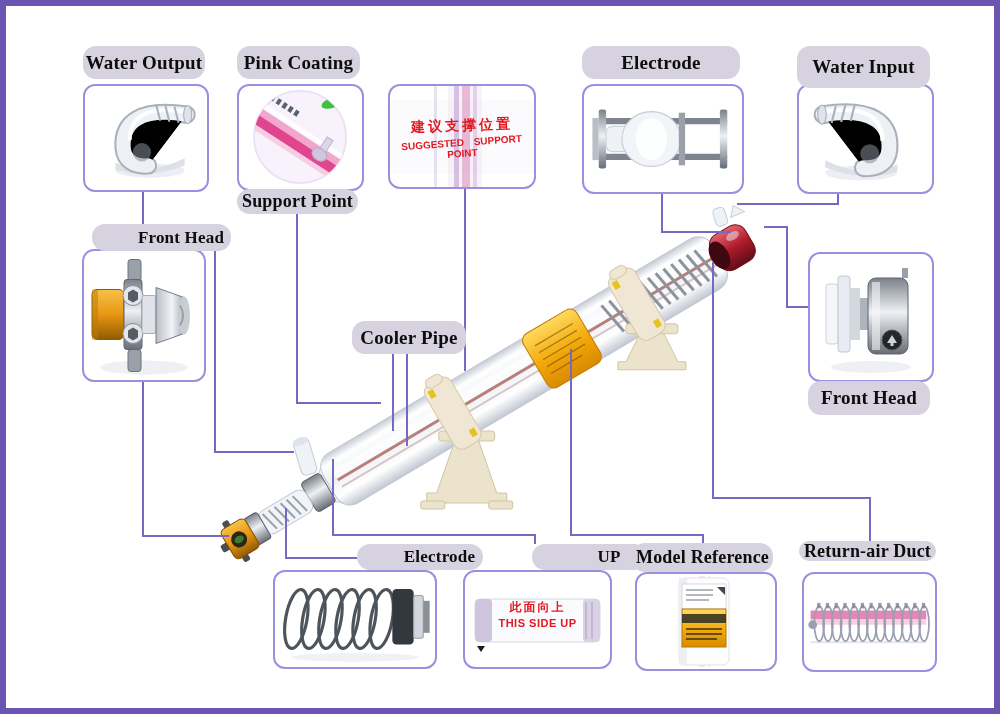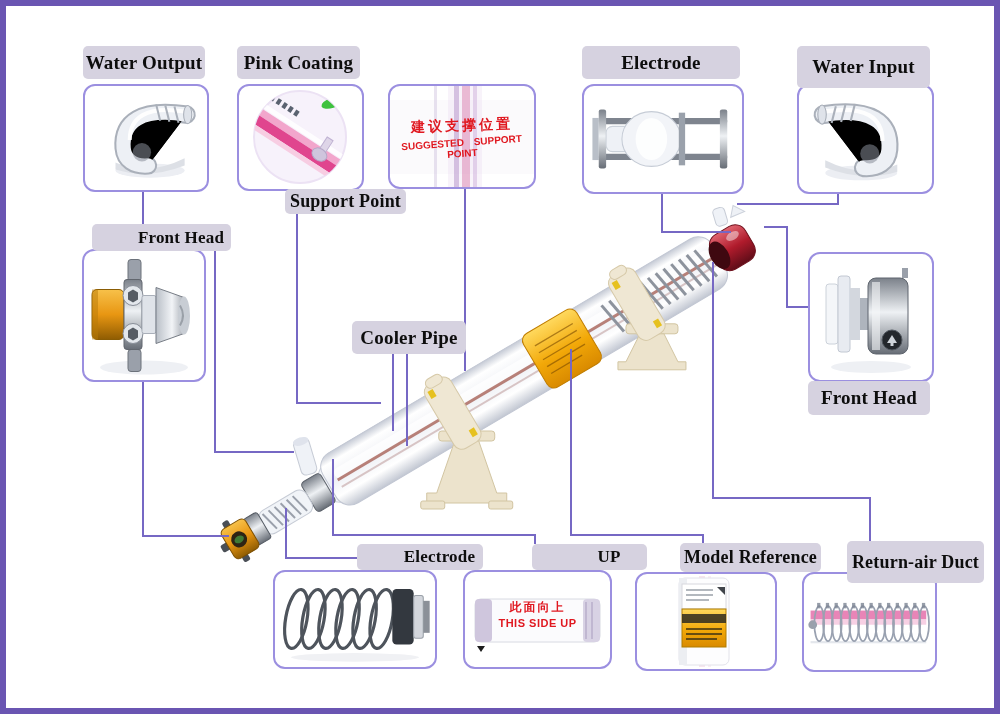--- a/index.html
+++ b/index.html
@@ -1,22 +1,22 @@
 <!DOCTYPE html>
 <html><head>
 <meta charset="utf-8">
 <style>
   html,body{margin:0;padding:0;background:#ffffff;}
   #canvas{position:relative;width:1000px;height:714px;background:#ffffff;overflow:hidden;
           font-family:"Liberation Serif",serif;}
   .frame{position:absolute;inset:0;border:6px solid #6a55b2;z-index:6;pointer-events:none;}
   .lyr{position:absolute;left:0;top:0;}
-  .tag{position:absolute;background:#d6d2e0;border-radius:5px;display:flex;align-items:center;justify-content:center;
+  .tag{position:absolute;background:#d6d2e0;border-radius:13px;display:flex;align-items:center;justify-content:center;
        font-weight:700;color:#0d0d0d;z-index:5;letter-spacing:.2px;}
-  .t19{font-size:19px;} .t18{font-size:18px;margin-left:48px;} .t17{font-size:17px;padding-left:39px;}
+  .t19{font-size:19px;} .t18{font-size:18px;} .t17{font-size:17px;padding-left:39px;}
   .pbox{position:absolute;background:#ffffff;border:2px solid #9b8fe0;border-radius:12px;z-index:4;overflow:hidden;}
   .pbox svg{display:block;width:100%;height:100%;}
   .redtxt{position:absolute;left:0;right:0;text-align:center;color:#e01820;
           font-family:"Liberation Sans",sans-serif;line-height:1.1;}
   .cn{font-weight:700;}
   .en{font-weight:700;}
 </style>
 </head>
 <body>
 
@@ -176,21 +176,21 @@
   <div class="tag t19" style="left:237px;top:46px;width:123px;height:33px">Pink Coating</div>
   <div class="tag t18" style="left:237px;top:189px;width:121px;height:25px">Support Point</div>
   <div class="tag t19" style="left:582px;top:46px;width:158px;height:33px">Electrode</div>
   <div class="tag t19" style="left:797px;top:46px;width:133px;height:42px">Water Input</div>
   <div class="tag t17" style="left:92px;top:224px;width:100px;height:27px">Front Head</div>
   <div class="tag t19" style="left:808px;top:381px;width:122px;height:34px">Front Head</div>
   <div class="tag t19" style="left:352px;top:321px;width:114px;height:33px">Cooler Pipe</div>
   <div class="tag t17" style="left:357px;top:544px;width:87px;height:26px">Electrode</div>
   <div class="tag t17" style="left:532px;top:544px;width:76px;height:26px">UP</div>
   <div class="tag t18" style="left:632px;top:543px;width:141px;height:29px">Model Reference</div>
-  <div class="tag t18" style="left:799px;top:541px;width:137px;height:42px">Return-air Duct</div>
+  <div class="tag t18" style="left:799px;top:541px;width:137px;height:20px">Return-air Duct</div>
 
   <div class="pbox" style="left:83px;top:84px;width:122px;height:104px">
     <svg viewBox="0 0 120 100">
       <ellipse cx="64" cy="82" rx="34" ry="7" fill="#eceef3"></ellipse>
       <path d="M30,74 Q62,88 98,70 L98,77 Q62,91 30,81 Z" fill="#dde0e6"></path>
       <path d="M100,27 C55,20 36,34 38,60 C39,72 48,78 62,77" stroke="#aab0ba" stroke-width="18" stroke-linecap="round"></path>
       <path d="M100,27 C55,20 36,34 38,60 C39,72 48,78 62,77" stroke="#edf0f5" stroke-width="14" stroke-linecap="round"></path>
       <path d="M98,24 C60,18 44,30 44,52" stroke="#ffffff" stroke-width="4" fill="none" opacity="0.9"></path>
       <circle cx="56" cy="64" r="9" fill="#868d97" opacity="0.55"></circle>
       <line x1="70" y1="17" x2="74" y2="33" stroke="#aab0ba" stroke-width="2"></line>

